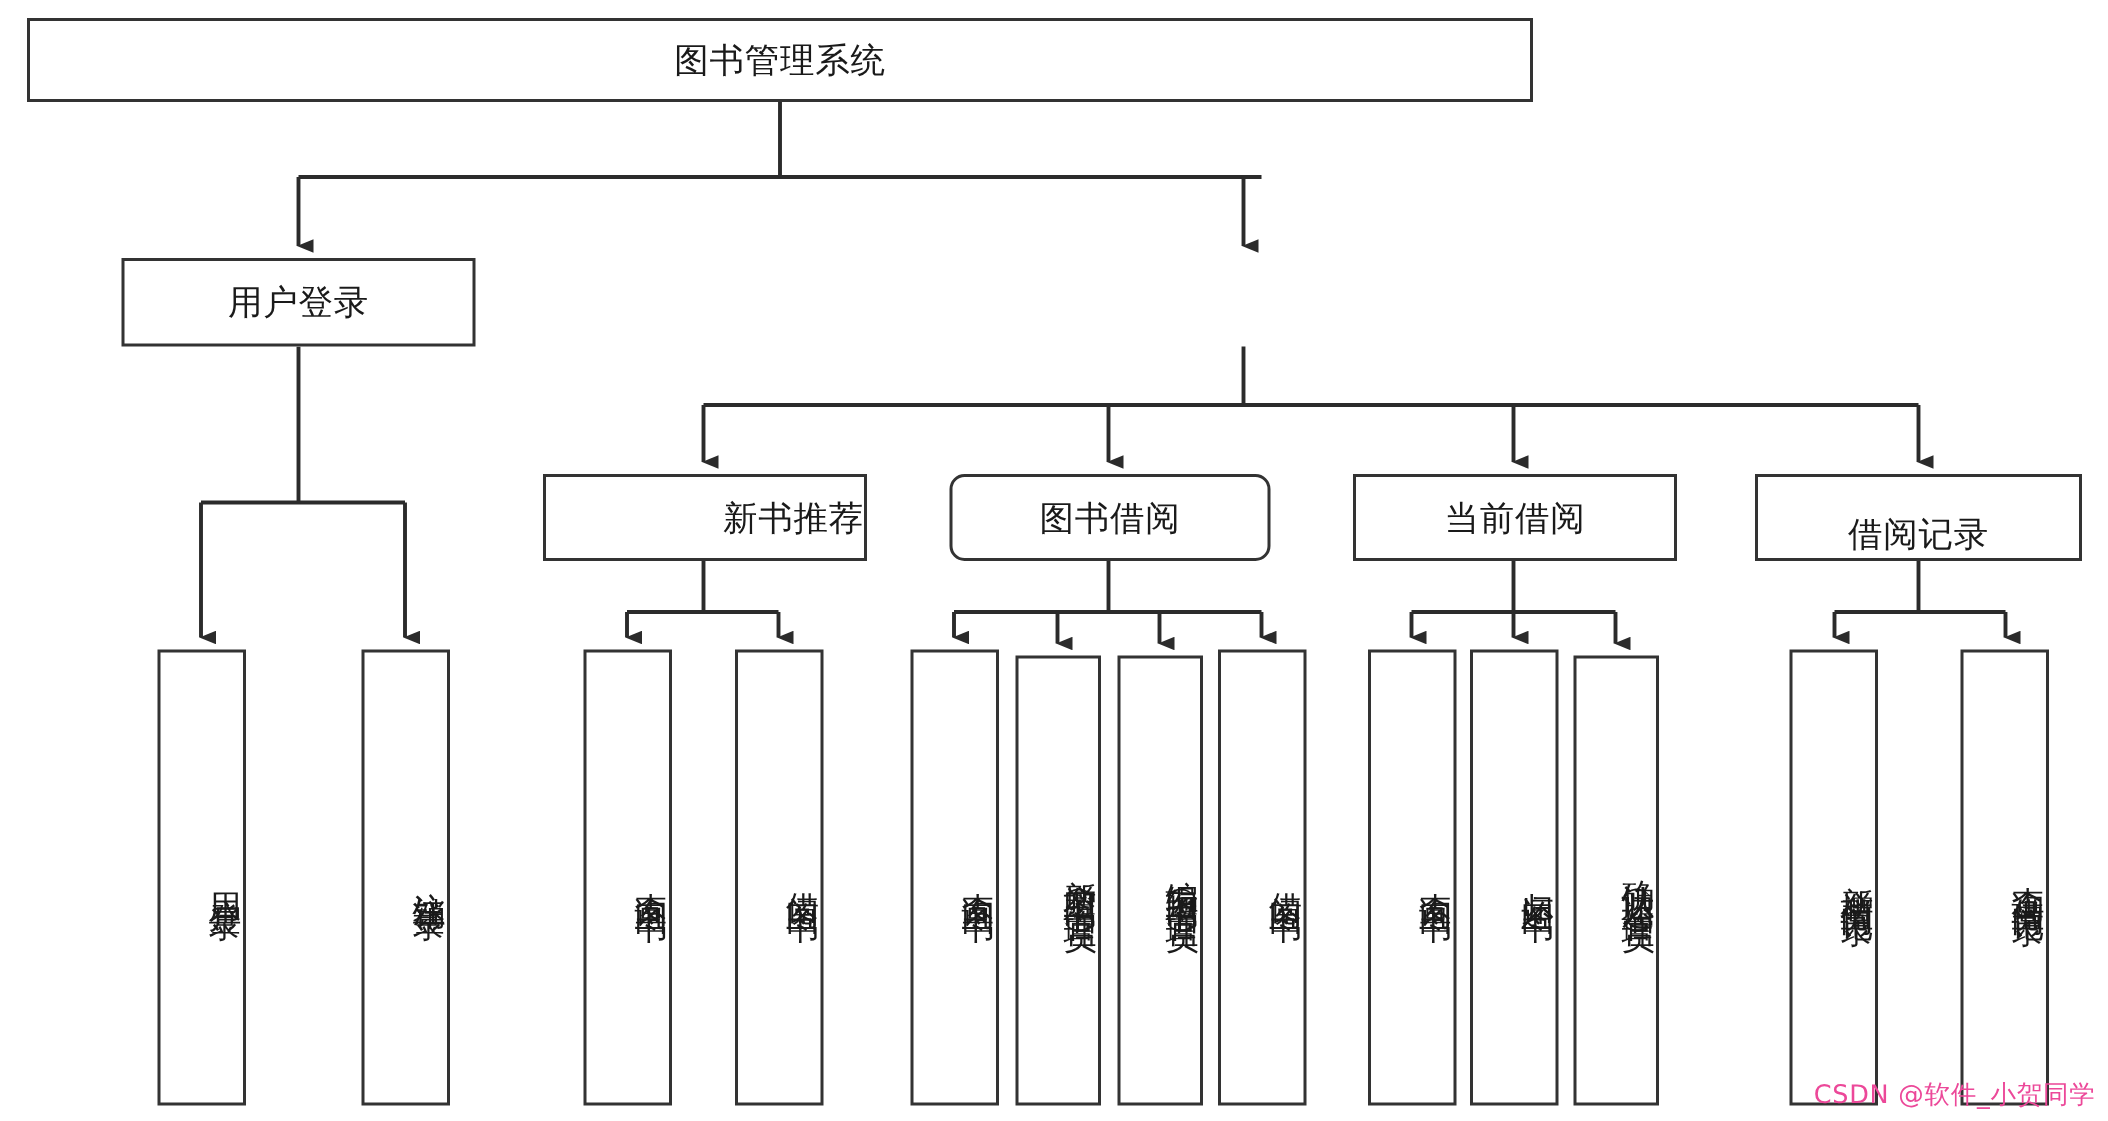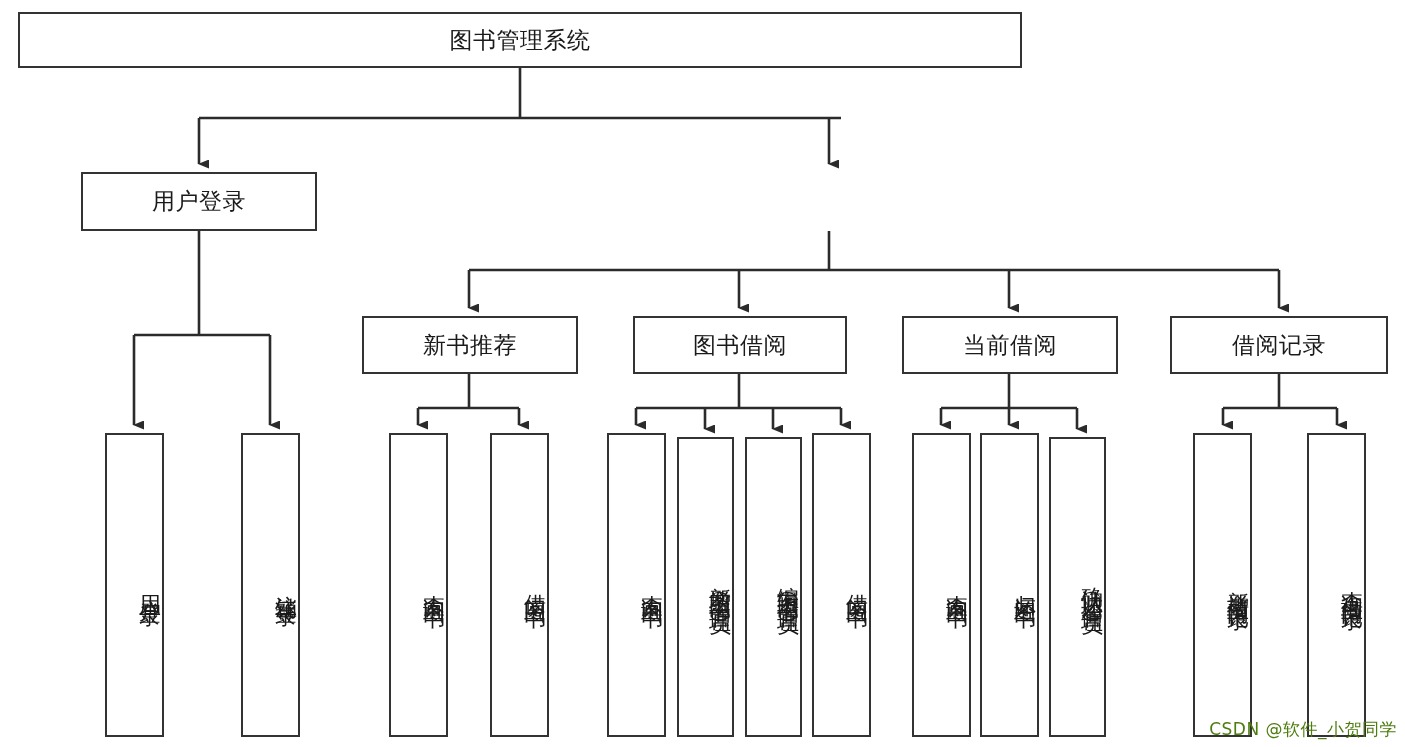--- a/index.html
+++ b/index.html
@@ -56,21 +56,21 @@
     white-space: nowrap;
   }
   .node .nodelabel {
     display: block;
   }
   #watermark {
     position: absolute;
     right: 8px;
     bottom: 6px;
     font-size: 17px;
-    color: #4d7c0f;
+    color: #ec4899;
     letter-spacing: 0.5px;
     white-space: nowrap;
     pointer-events: none;
   }
 </style>
 </head>
 <body>
 
 <div id="diagram-root">
 
@@ -125,30 +125,30 @@
   </svg>
 
   <div class="node horiz" style="left:18px; top:12px; width:1004px; height:56px;">
     <span class="nodelabel">图书管理系统</span>
   </div>
 
   <div class="node horiz" style="left:81px; top:172px; width:236px; height:59px;">
     <span class="nodelabel">用户登录</span>
   </div>
 
-  <div class="node horiz" style="left:362px; top:316px; width:216px; height:58px;">
+  <div class="node horiz" style="left:362px; top:316px; width:216px; height:58px;justify-content:flex-end;">
     <span class="nodelabel">新书推荐</span>
   </div>
-  <div class="node horiz" style="left:633px; top:316px; width:214px; height:58px;">
+  <div class="node horiz" style="left:633px; top:316px; width:214px; height:58px;border-radius:10px;">
     <span class="nodelabel">图书借阅</span>
   </div>
   <div class="node horiz" style="left:902px; top:316px; width:216px; height:58px;justify-content:center;">
     <span class="nodelabel">当前借阅</span>
   </div>
-  <div class="node horiz" style="left:1170px; top:316px; width:218px; height:58px;">
+  <div class="node horiz" style="left:1170px; top:316px; width:218px; height:58px;align-items:flex-end;">
     <span class="nodelabel">借阅记录</span>
   </div>
 
   <div class="node vert" style="left:105px; top:433px; width:59px; height:304px;">
     <span class="nodelabel">用户登录</span>
   </div>
   <div class="node vert" style="left:241px; top:433px; width:59px; height:304px;">
     <span class="nodelabel">注销登录</span>
   </div>
 

